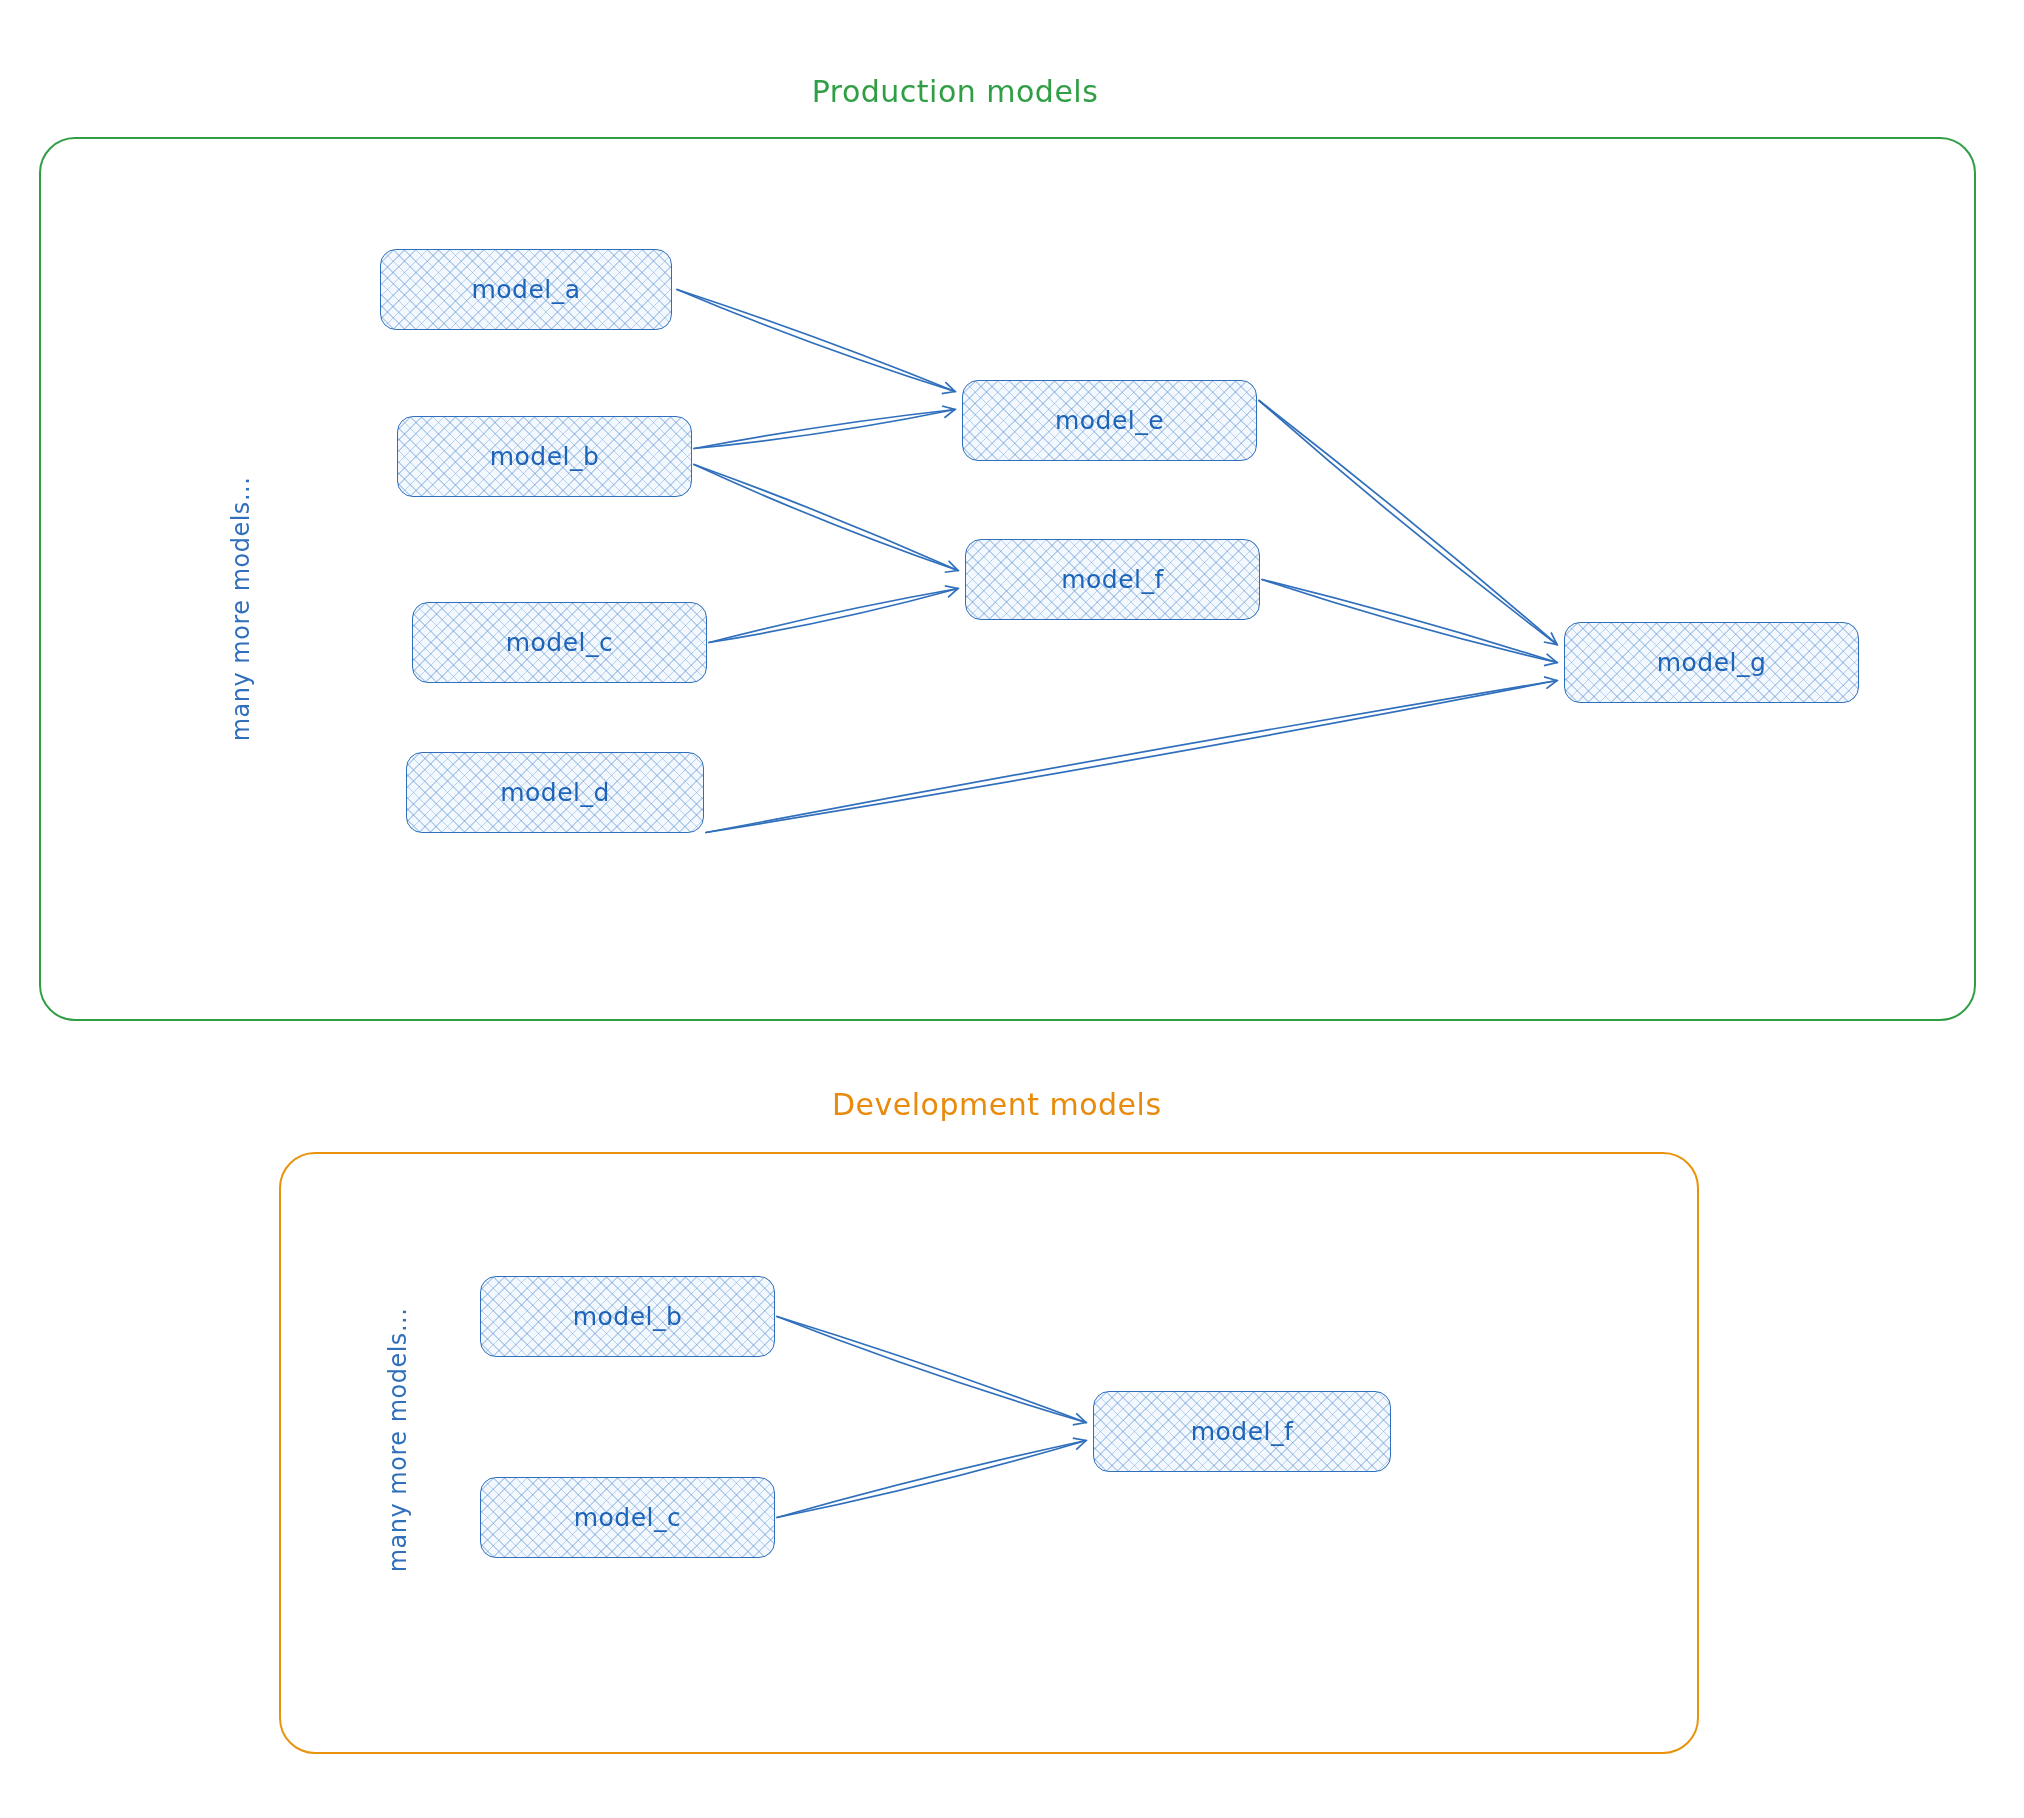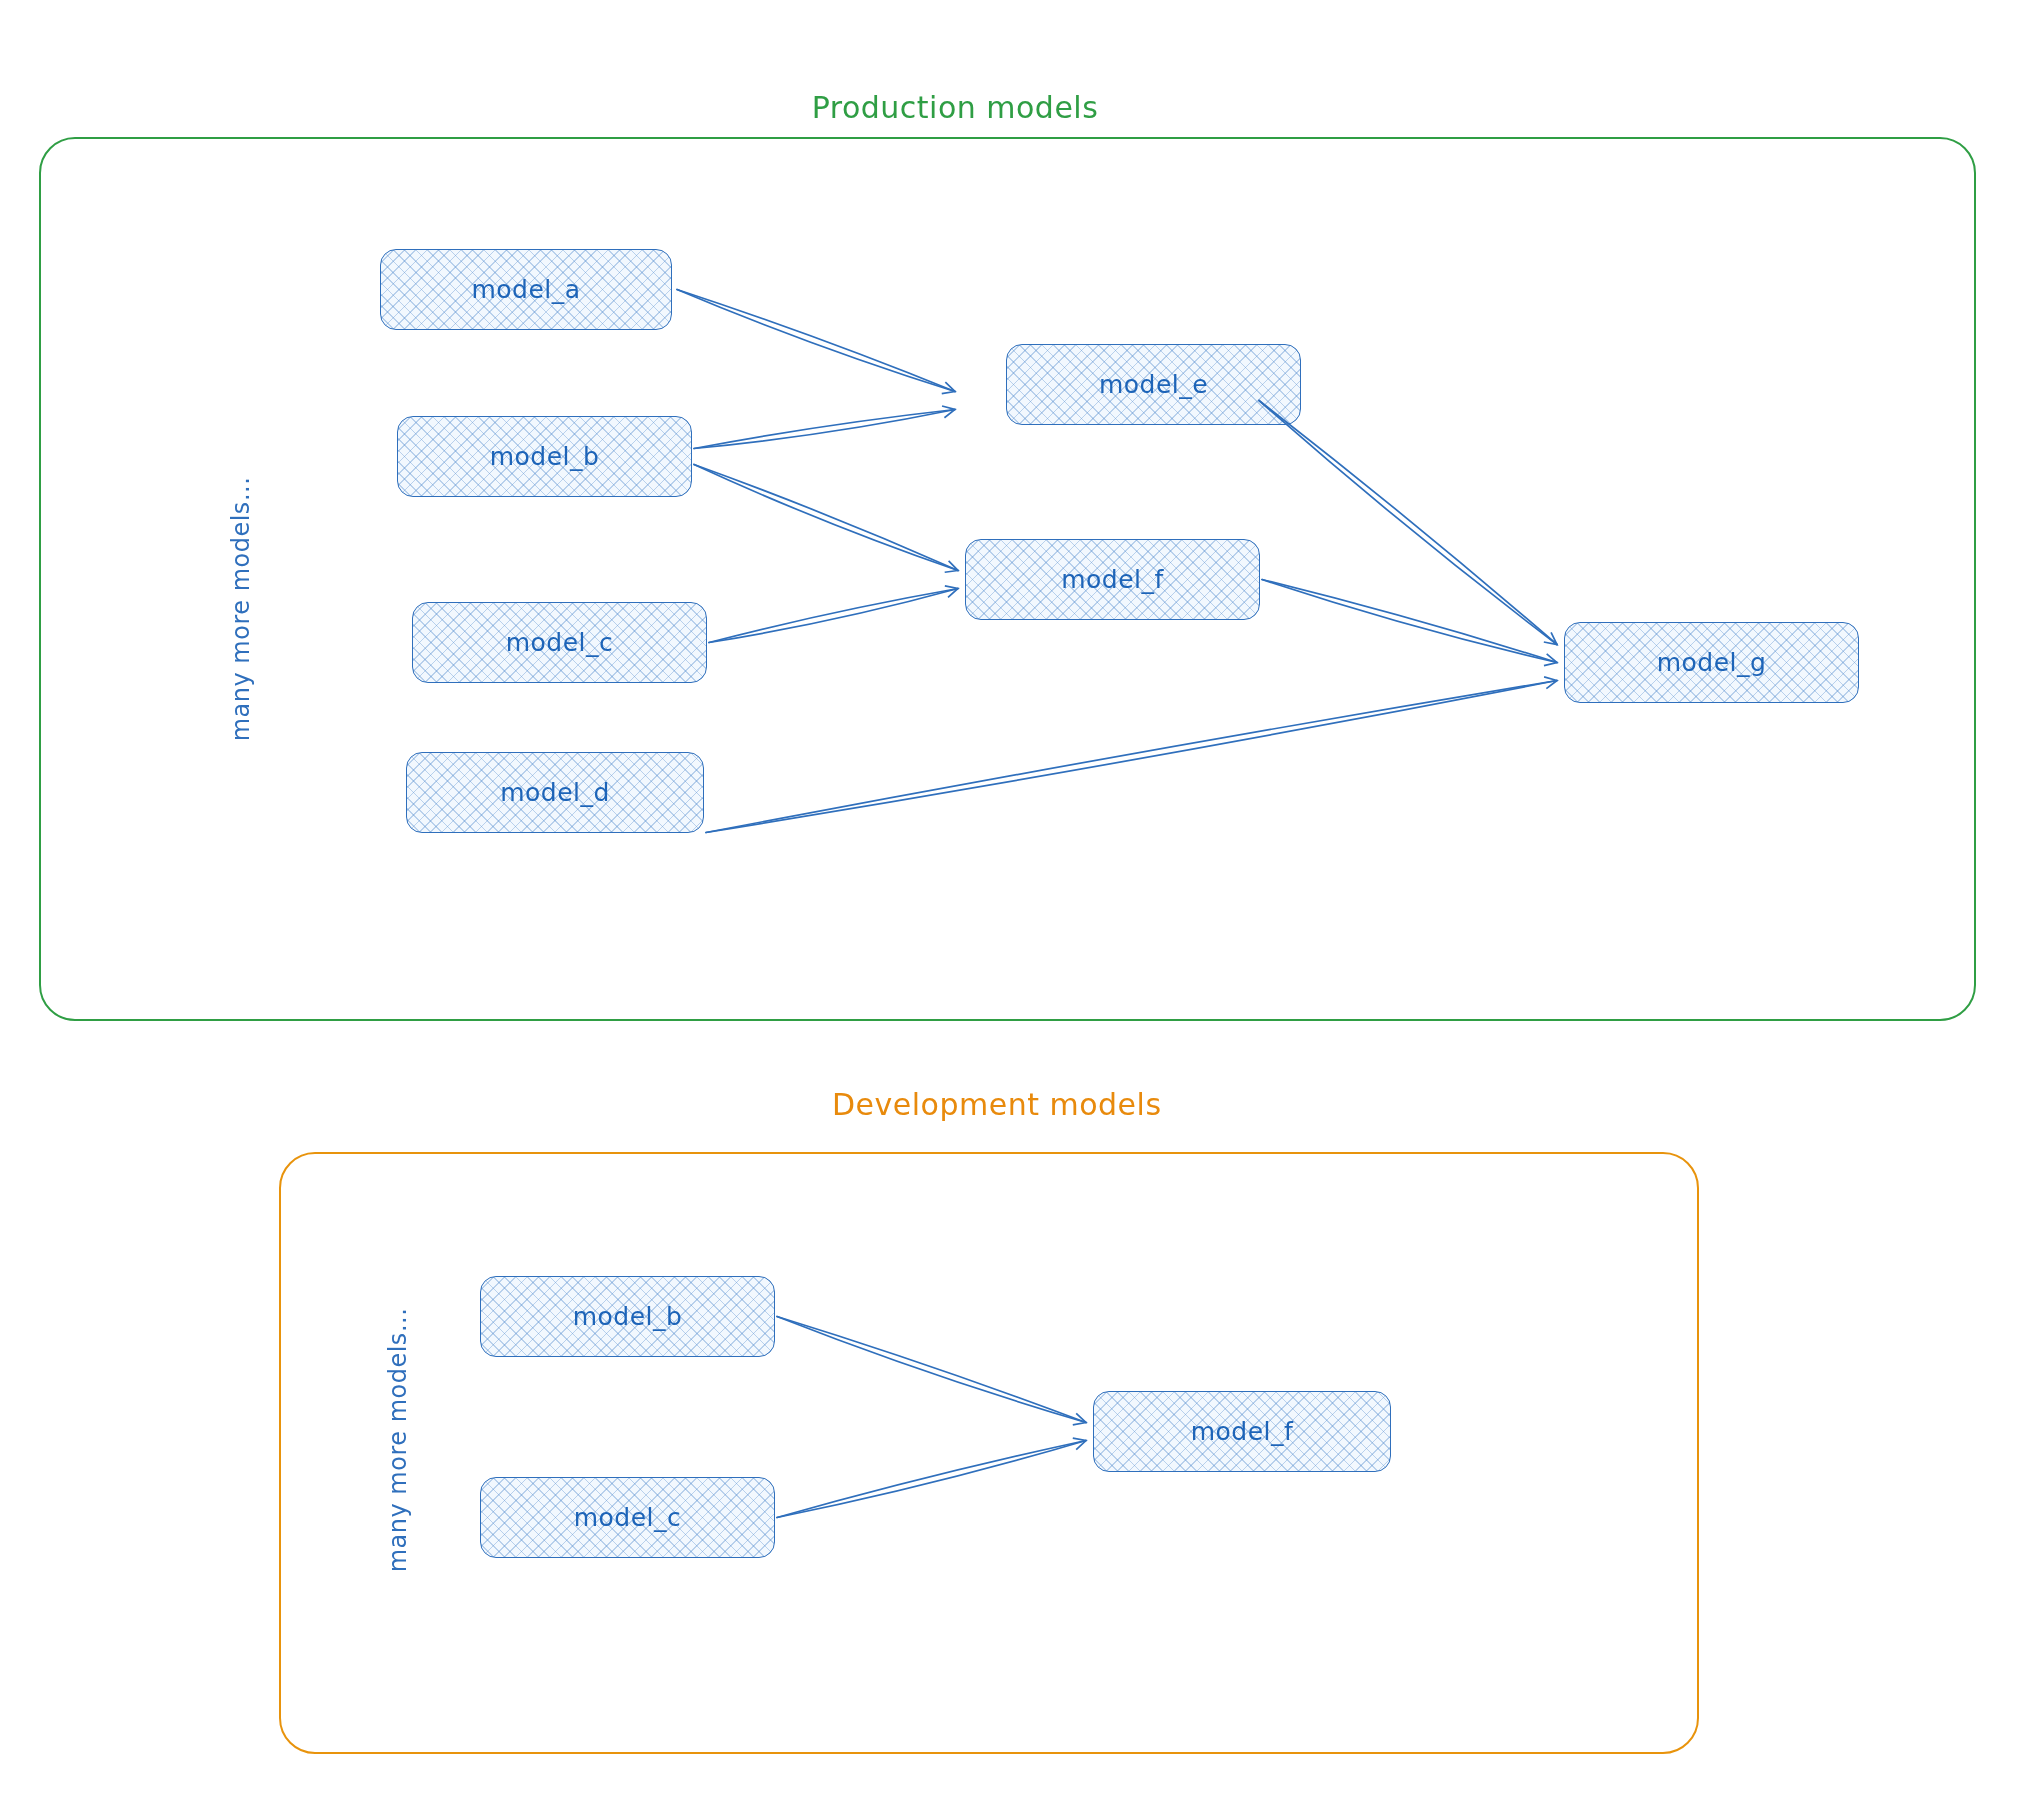--- a/index.html
+++ b/index.html
@@ -67,21 +67,21 @@
     left: 0;
     top: 0;
     pointer-events: none;
   }
 </style>
 </head>
 <body>
 
 <div id="canvas">
 
-  <div class="section-title title-production" style="left:805px; top:90px; width:300px;">Production models</div>
+  <div class="section-title title-production" style="left:805px; top:74px; width:300px;">Production models</div>
 
   <div class="group-box group-production" style="left:39px; top:137px; width:1937px; height:884px;"></div>
 
   <div class="side-label" style="left:92px; top:594px;">many more models...</div>
 
   <div class="node" id="p_model_a" style="left:380px; top:249px; width:292px; height:81px;">
     <span class="node-label">model_a</span>
   </div>
 
   <div class="node" id="p_model_b" style="left:397px; top:416px; width:295px; height:81px;">
@@ -89,21 +89,21 @@
   </div>
 
   <div class="node" id="p_model_c" style="left:412px; top:602px; width:295px; height:81px;">
     <span class="node-label">model_c</span>
   </div>
 
   <div class="node" id="p_model_d" style="left:406px; top:752px; width:298px; height:81px;">
     <span class="node-label">model_d</span>
   </div>
 
-  <div class="node" id="p_model_e" style="left:962px; top:344px; width:295px; height:81px;margin-left:44px;">
+  <div class="node" id="p_model_e" style="left:962px; top:380px; width:295px; height:81px;">
     <span class="node-label">model_e</span>
   </div>
 
   <div class="node" id="p_model_f" style="left:965px; top:539px; width:295px; height:81px;">
     <span class="node-label">model_f</span>
   </div>
 
   <div class="node" id="p_model_g" style="left:1564px; top:622px; width:295px; height:81px;">
     <span class="node-label">model_g</span>
   </div>

